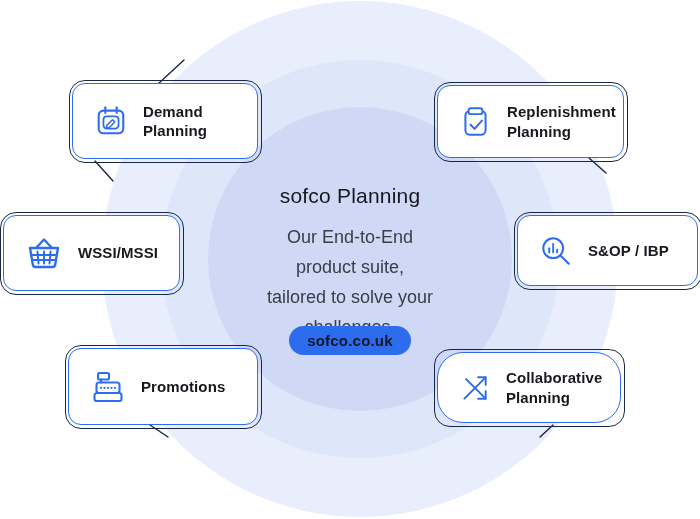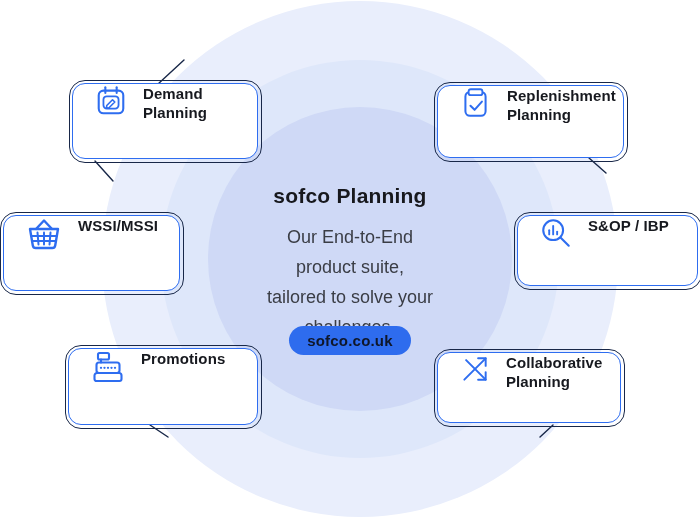--- a/index.html
+++ b/index.html
@@ -9,43 +9,43 @@
   }
   
   .circle{position:absolute;border-radius:50%;}
   .circle.outer {left:102px;top:1px;  width:516px;height:516px;background:#e9eefc;}
   .circle.middle{left:161px;top:60px; width:398px;height:398px;background:#dee7fa;}
   .circle.inner {left:208px;top:107px;width:304px;height:304px;background:#cfd9f6;}
 
   
   .card{
     position:absolute;background:#ffffff;border:1.6px solid #2e6df0;border-radius:13px;
-    display:flex;gap:15px;padding:0 12px 0 21px;box-sizing:border-box;
+    display:flex;align-items:center;gap:15px;padding:0 12px 0 21px;box-sizing:border-box;
   }
   .card::before{ 
     content:"";position:absolute;inset:-4.5px;border:1.4px solid #182748;border-radius:16px;
     pointer-events:none;
   }
   .card .label{
     font-size:15px;font-weight:700;color:#17191f;line-height:1.28;letter-spacing:.1px;
   }
   .c1{left:72px; top:83px; width:186px;height:76px;}
   .c2{left:437px;top:85px; width:187px;height:73px;}
   .c3{left:3px;  top:215px;width:177px;height:76px;}
   .c4{left:517px;top:215px;width:181px;height:71px;}
   .c5{left:68px; top:348px;width:190px;height:77px;}
-  .c6{left:437px;top:352px;width:184px;height:71px;}
+  .c6{left:437px;top:352px;width:184px;height:71px;border-radius:26px;}
   .c1 .label{width:78px;}
   .c2 .label{width:116px;}
   .c6 .label{width:104px;}
   .icon{flex:0 0 auto;display:block;}
 
   
   .center{position:absolute;left:240px;top:184px;width:220px;text-align:center;}
-  .title{font-size:21px;font-weight:700;color:#17181d;letter-spacing:.2px;}
+  .title{font-size:21px;font-weight:400;color:#17181d;letter-spacing:.2px;}
   .desc{
     margin:14px auto 0;width:172px;font-size:18px;line-height:30px;color:#3a3d45;
   }
   .cta{
     position:absolute;left:289px;top:326px;width:122px;height:29px;border:none;cursor:pointer;
     border-radius:15px;background:#2e6cee;color:#0f172a;font-size:15px;font-weight:700;
     font-family:"Liberation Sans",sans-serif;display:flex;align-items:center;justify-content:center;
     letter-spacing:.2px;
   }
   .ticks{position:absolute;left:0;top:0;pointer-events:none;}

